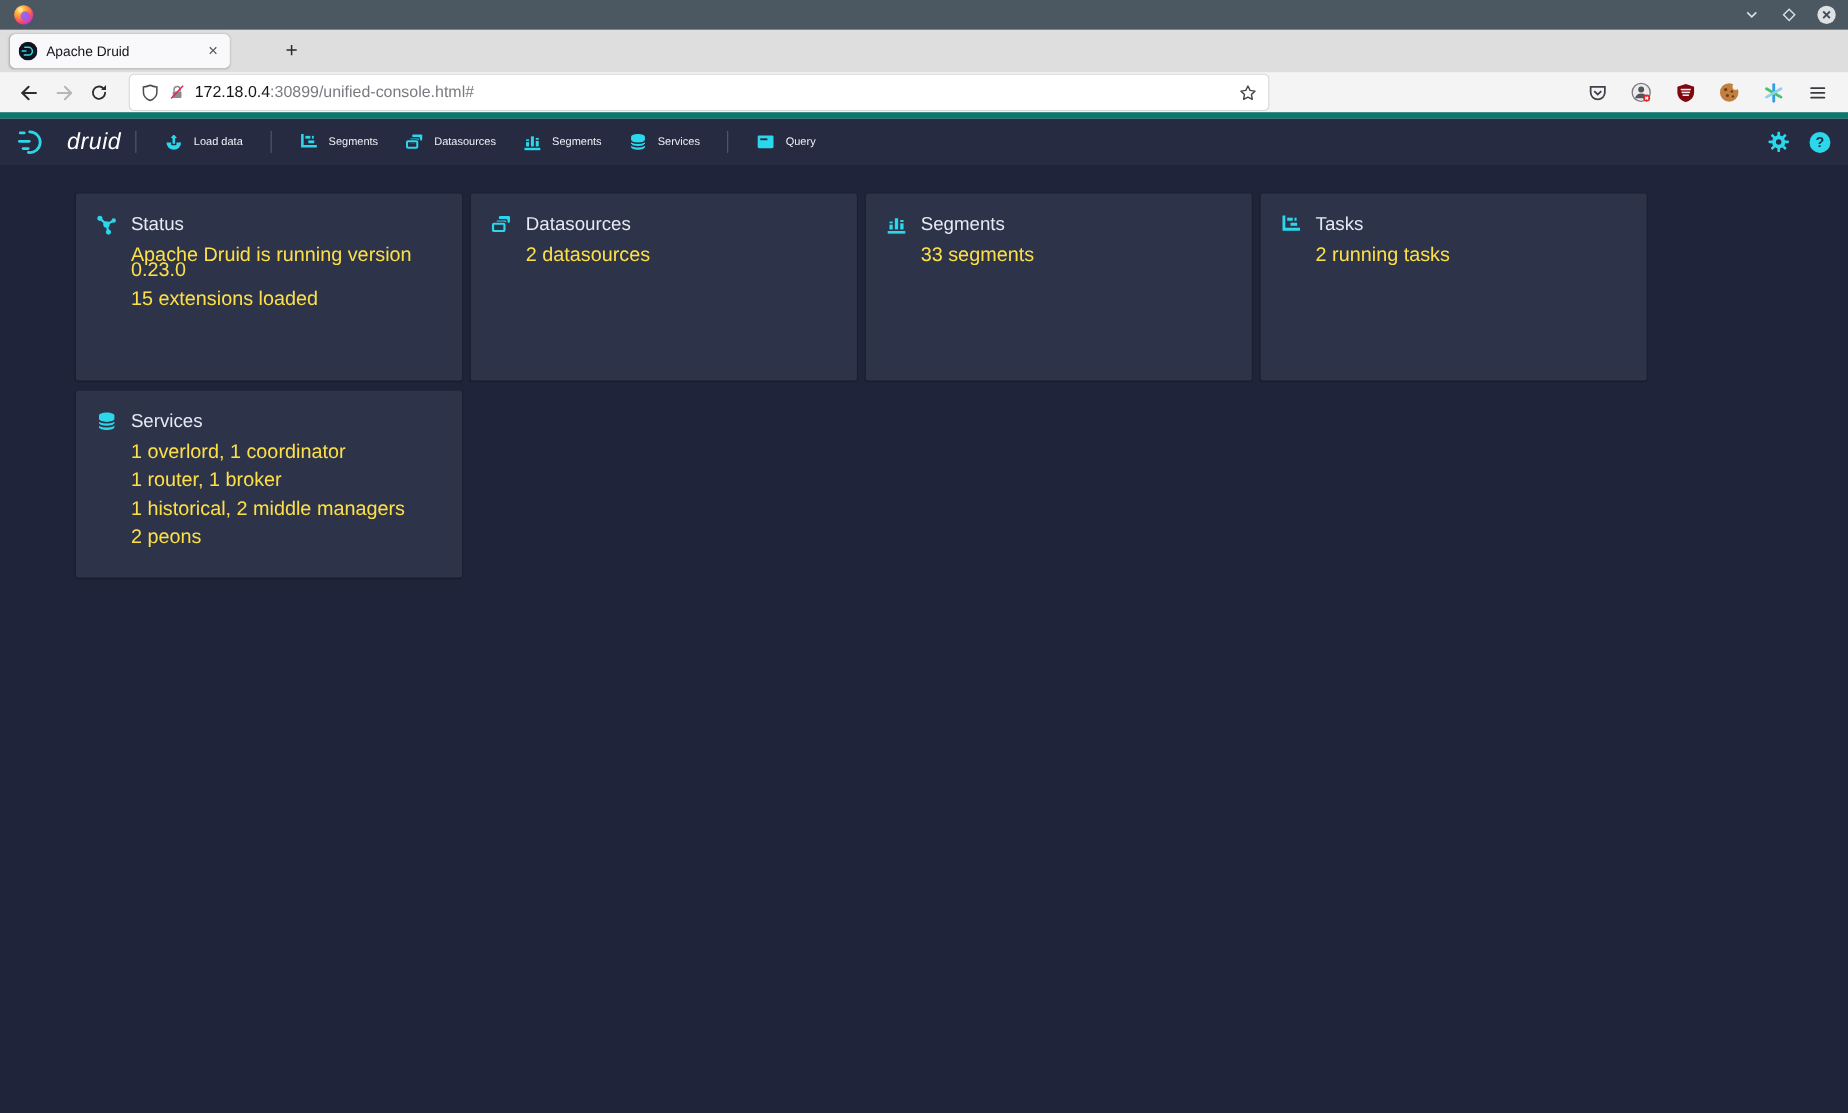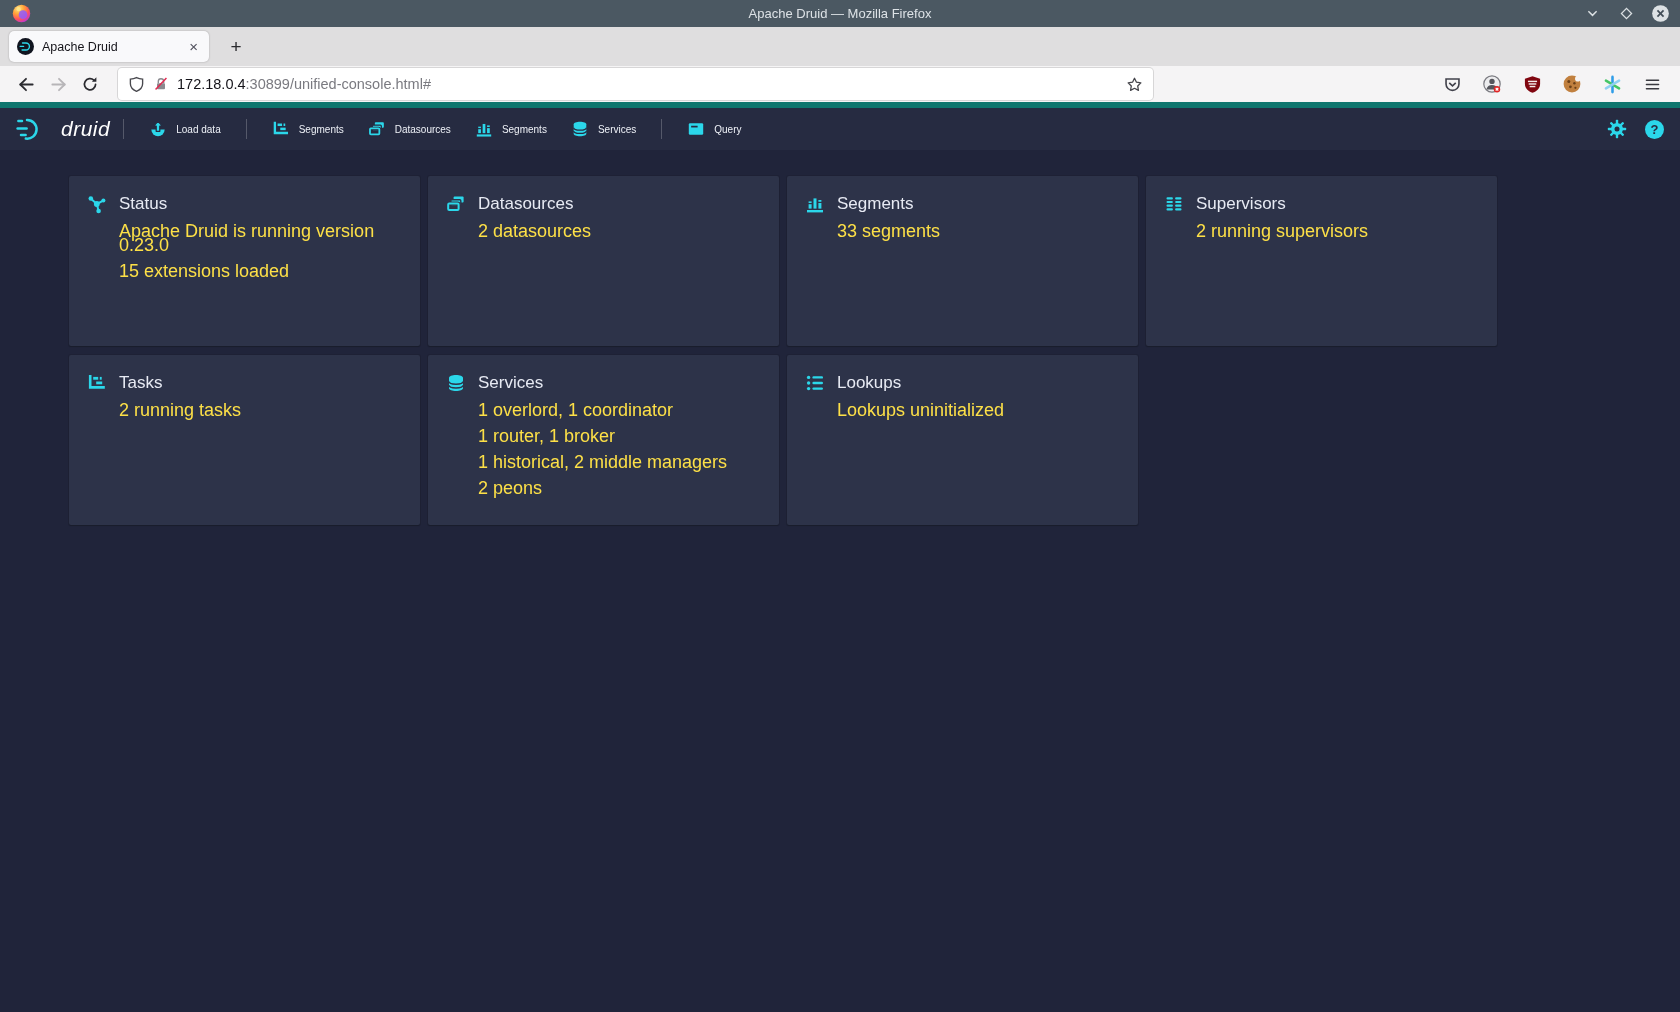--- a/index.html
+++ b/index.html
@@ -5,21 +5,21 @@
   * { margin:0; padding:0; box-sizing:border-box; }
   html,body { width:1680px; height:1012px; overflow:hidden; font-family:"Liberation Sans", sans-serif; }
 
   
   .titlebar { height:27px; background:#4b5862; display:flex; align-items:center; position:relative; padding:0 10px; }
   .ff-logo { width:19px; height:19px; margin-left:2px; }
   .titlebar-title { position:absolute; left:0; right:0; text-align:center; font-size:13px; color:#dde2e6; }
   .win-controls { margin-left:auto; display:flex; align-items:center; gap:15px; z-index:2; }
   .win-btn { width:19px; height:19px; display:flex; align-items:center; justify-content:center; cursor:pointer; }
 
-  .tabstrip { height:39px; background:#dfdedf; display:flex; align-items:center; padding:0 4px; }
+  .tabstrip { height:39px; background:#dfdedf; display:flex; align-items:center; padding:0 4px;gap:29px; }
   .tab { width:200px; height:31px; background:#f9f9fb; border-radius:5px; margin-left:5px; display:flex; align-items:center; padding:0 8px; box-shadow:0 0 2px rgba(0,0,0,.28); cursor:pointer; }
   .tab-favicon { width:17px; height:17px; flex:0 0 auto; }
   .tab-label { font-size:12.5px; color:#15141a; margin-left:8px; flex:1; white-space:nowrap; overflow:hidden; }
   .tab-close { font-size:15px; color:#52525e; padding:0 3px; border-radius:3px; cursor:pointer; }
   .newtab-btn { font-size:19px; color:#2a2a2e; margin-left:14px; width:26px; height:26px; display:flex; align-items:center; justify-content:center; border-radius:4px; cursor:pointer; font-weight:300; }
 
   .toolbar { height:42px; background:#f5f4f5; border-bottom:6px solid #0f766e; display:flex; align-items:center; padding:0 10px; }
   .nav-btn { width:32px; height:30px; display:flex; align-items:center; justify-content:center; border-radius:4px; cursor:pointer; }
   .urlbar { width:1035px; height:32px; background:#ffffff; border-radius:4px; box-shadow:0 0 0 1px rgba(0,0,0,.12); margin-left:12px; display:flex; align-items:center; padding:0 10px; }
   .urlbar .sep-ico { margin-right:8px; display:flex; align-items:center; }
@@ -58,21 +58,20 @@
         <stop offset="0%" stop-color="#ffe588"></stop>
           <stop offset="38%" stop-color="#ffa436"></stop>
         <stop offset="72%" stop-color="#ff4f5e"></stop>
           <stop offset="100%" stop-color="#b833e1"></stop>
       </radialGradient>
     </defs>
     <circle cx="10" cy="10" r="9.2" fill="url(#ffg)"></circle>
     <circle cx="11.6" cy="11.2" r="4.6" fill="#9059ff" opacity="0.85"></circle>
     <circle cx="7" cy="5.4" r="2.2" fill="#ffe588" opacity="0.9"></circle>
   </svg>
-  <div class="titlebar-title">Apache Druid — Mozilla Firefox</div>
   <div class="win-controls">
     <div class="win-btn">
       <svg width="15" height="15" viewBox="0 0 20 20">
           <polyline points="4.5,7 10,12.5 15.5,7" fill="none" stroke="#dbe0e3" stroke-width="1.9"></polyline>
         </svg>
     </div>
     <div class="win-btn">
       <svg width="15" height="15" viewBox="0 0 20 20">
           <rect x="5.2" y="5.2" width="9.6" height="9.6" transform="rotate(45 10 10)" fill="none" stroke="#dbe0e3" stroke-width="1.7"></rect>
         </svg>
@@ -343,38 +342,20 @@
             <rect x="8.5" y="4.4" width="3" height="10.2"></rect>
             <rect x="13.4" y="9" width="3" height="5.6"></rect>
               <rect x="13.4" y="6" width="3" height="1.8"></rect>
           </svg>
         </span>
         <span class="card-title">Segments</span>
       </div>
       <p class="card-line">33 segments</p>
     </div>
 
-    <div class="card">
-      <div class="card-header">
-        <span class="card-icon">
-          <svg width="20" height="20" viewBox="0 0 20 20" fill="currentColor">
-            <rect x="2.5" y="3.2" width="6.4" height="2.2" rx="1"></rect>
-              <rect x="11.1" y="3.2" width="6.4" height="2.2" rx="1"></rect>
-            <rect x="2.5" y="6.9" width="6.4" height="2.2" rx="1"></rect>
-              <rect x="11.1" y="6.9" width="6.4" height="2.2" rx="1"></rect>
-            <rect x="2.5" y="10.6" width="6.4" height="2.2" rx="1"></rect>
-              <rect x="11.1" y="10.6" width="6.4" height="2.2" rx="1"></rect>
-            <rect x="2.5" y="14.3" width="6.4" height="2.2" rx="1"></rect>
-              <rect x="11.1" y="14.3" width="6.4" height="2.2" rx="1"></rect>
-          </svg>
-        </span>
-        <span class="card-title">Supervisors</span>
-      </div>
-      <p class="card-line">2 running supervisors</p>
-    </div>
 
     <div class="card">
       <div class="card-header">
         <span class="card-icon">
           <svg width="20" height="20" viewBox="0 0 20 20" fill="currentColor">
             <path d="M3.2 2 v12.4 h14.6" fill="none" stroke="currentColor" stroke-width="2.6"></path>
             <rect x="6.2" y="3.9" width="5" height="2.8"></rect>
               <rect x="12.8" y="3.9" width="1.9" height="2.8"></rect>
             <rect x="9.2" y="8.5" width="6" height="2.8"></rect>
           </svg>
@@ -394,31 +375,15 @@
           </svg>
         </span>
         <span class="card-title">Services</span>
       </div>
       <p class="card-line">1 overlord, 1 coordinator</p>
       <p class="card-line">1 router, 1 broker</p>
       <p class="card-line">1 historical, 2 middle managers</p>
       <p class="card-line">2 peons</p>
     </div>
 
-    <div class="card">
-      <div class="card-header">
-        <span class="card-icon">
-          <svg width="20" height="20" viewBox="0 0 20 20" fill="currentColor">
-            <circle cx="3.6" cy="4.4" r="1.7"></circle>
-              <rect x="7.4" y="3.2" width="10.6" height="2.4" rx="1.2"></rect>
-            <circle cx="3.6" cy="10" r="1.7"></circle>
-              <rect x="7.4" y="8.8" width="10.6" height="2.4" rx="1.2"></rect>
-            <circle cx="3.6" cy="15.6" r="1.7"></circle>
-              <rect x="7.4" y="14.4" width="10.6" height="2.4" rx="1.2"></rect>
-          </svg>
-        </span>
-        <span class="card-title">Lookups</span>
-      </div>
-      <p class="card-line">Lookups uninitialized</p>
-    </div>
 
   </div>
 </div>
 
 </body></html>

